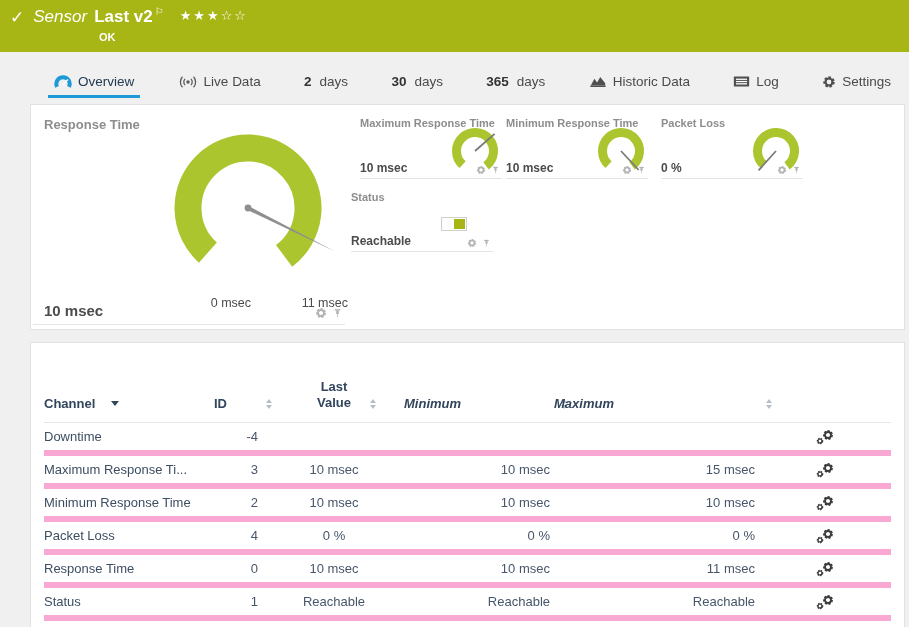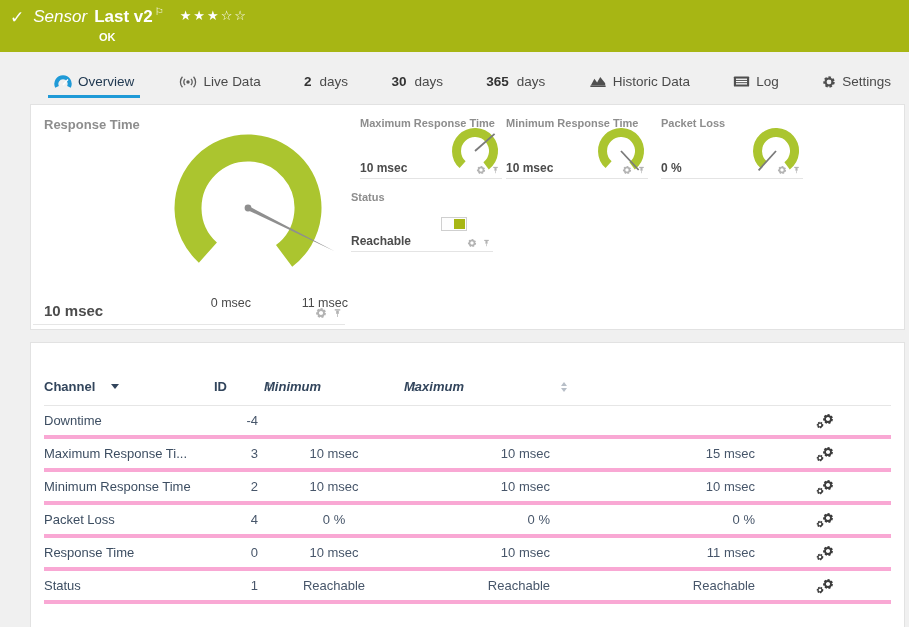--- a/index.html
+++ b/index.html
@@ -62,21 +62,21 @@
   .sort { display:inline-flex; flex-direction:column; align-items:center; gap:2px; }
   .sort i { display:block; width:0; height:0; border-left:3.5px solid transparent; border-right:3.5px solid transparent; }
   .sort .up { border-bottom:4px solid #b7bec7; }
   .sort .dn { border-top:4px solid #b7bec7; }
   .th-r { position:relative; text-align:left; padding-right:4px;font-style:italic; }
   .th-r .sort { position:absolute; right:-13px; bottom:2px; }
   .th-id { position:relative; padding-right:6px; }
   .th-id .sort { position:absolute; right:-8px; bottom:2px; }
   .th-last { position:relative; width:60px; margin:0 auto; text-align:center; line-height:16px; }
   .th-last .sort { position:absolute; right:-12px; bottom:2px; }
-  .row { height:33px; border-bottom:4px solid #f9a8d4; font-size:13px; color:#47566a; }
+  .row { height:33px; border-bottom:6px solid #f9a8d4; font-size:13px; color:#47566a; }
   .c-ch { color:#3d4e62; cursor:pointer; }
   .c-id { text-align:right; padding-right:6px; }
   .c-last { text-align:center; }
   .c-min, .c-max { text-align:right; padding-right:4px; }
   .c-act { display:flex; justify-content:center; }
   .gears { position:relative; width:18px; height:16px; color:#3c3c3c; cursor:pointer; }
   .gears svg { position:absolute; }
   .gears .g-big { right:0; top:0; }
   .gears .g-sm { left:0; bottom:0; }
 
@@ -281,20 +281,29 @@
           <span>Channel</span>
           <span class="caret-down"></span>
         </div>
         <div class="th-id">
           <span>ID</span>
           <span class="sort">
               <i class="up"></i>
               <i class="dn"></i>
             </span>
         </div>
+        <div>
+          <div class="th-last">
+            <span>Last Value</span>
+            <span class="sort">
+                <i class="up"></i>
+                <i class="dn"></i>
+              </span>
+          </div>
+        </div>
         <div class="th-r">
           <span>Minimum</span>
           <span class="sort">
               <i class="up"></i>
               <i class="dn"></i>
             </span>
         </div>
         <div class="th-r">
           <span>Maximum</span>
           <span class="sort">

